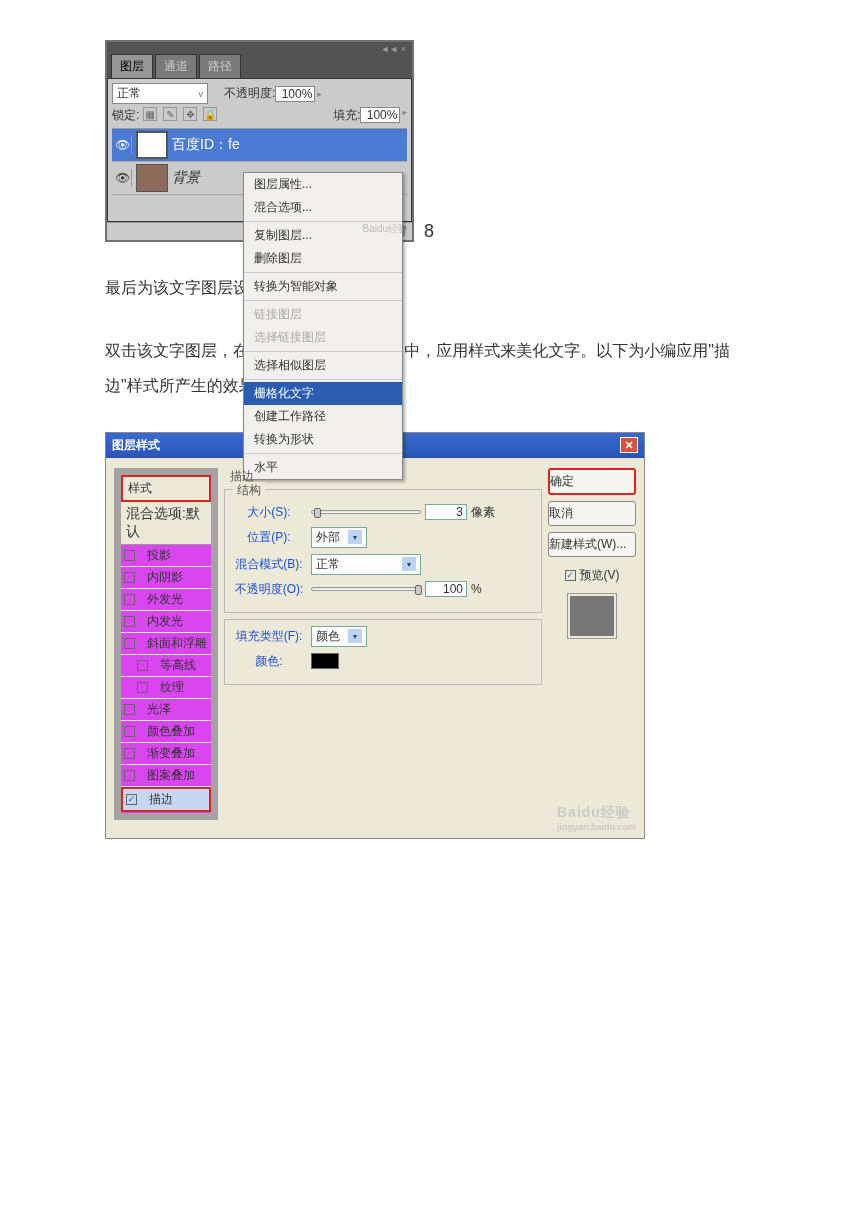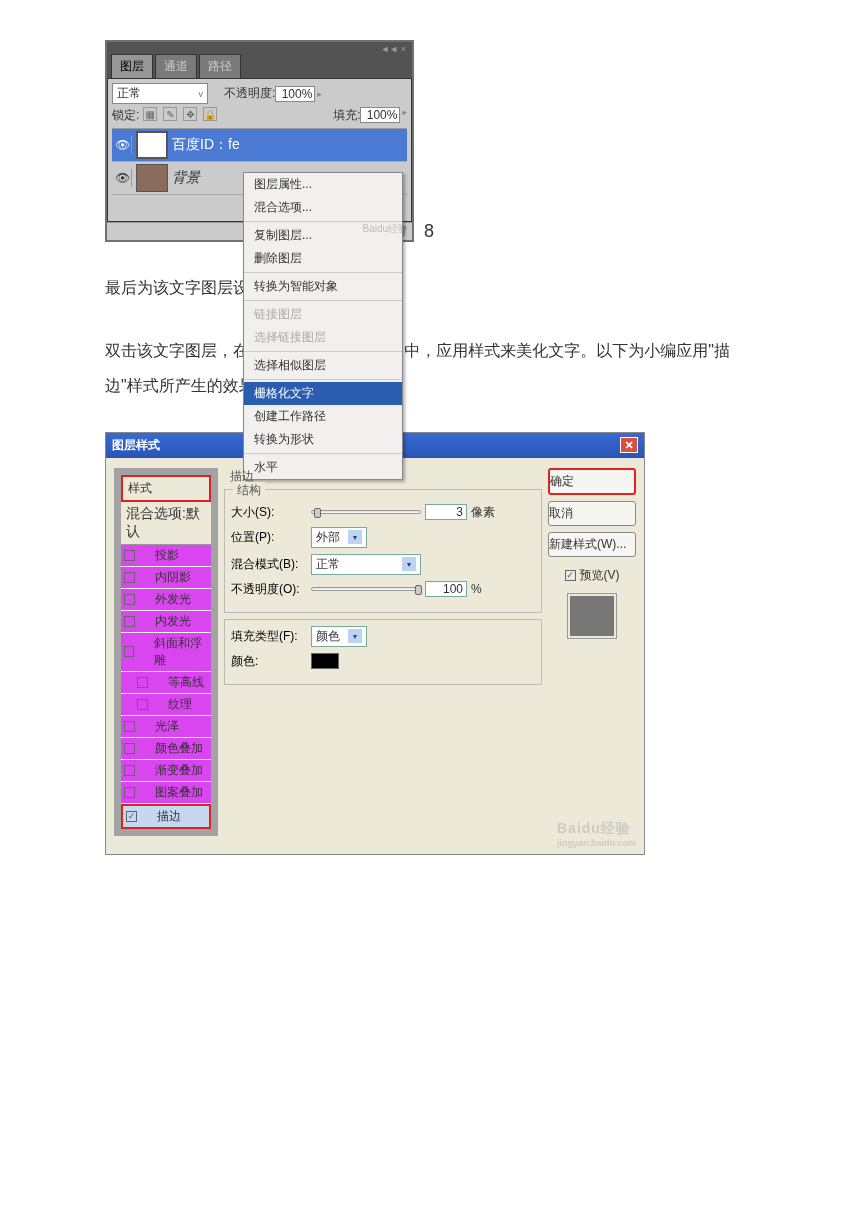--- a/index.html
+++ b/index.html
@@ -42,29 +42,29 @@
 .fig-num{display:inline-block;vertical-align:bottom;margin-left:6px;font-size:18px}
 .para{margin:28px 0;line-height:2.2;font-size:16px}
 
 .ls-wrap{border:1px solid #888;width:540px;background:#ece9d8}
 .ls-titlebar{background:linear-gradient(#3a6ad1,#2855b6);color:#fff;font-size:12px;font-weight:bold;padding:4px 6px;display:flex;align-items:center}
 .ls-close{margin-left:auto;width:18px;height:16px;background:#d9503f;border:1px solid #fff;display:flex;align-items:center;justify-content:center;color:#fff;font-size:11px}
 .ls-body{display:flex;padding:10px 8px 18px 8px;gap:6px;font-size:12px;position:relative;min-height:380px}
 .ls-left{width:104px;border:7px solid #a3a3a3;background:#d946ef}
 .ls-left-h{background:#ece9d8;border-bottom:1px solid #999;padding:3px 5px;font-size:12px;border:2px solid #d22}
 .ls-left-h2{background:#ece9d8;border-bottom:1px solid #999;padding:3px 5px;font-size:14px}
-.ls-li{padding:2px 3px;border-bottom:1px solid #eee;display:flex;align-items:center;gap:20px}
+.ls-li{padding:2px 3px;border-bottom:1px solid #eee;display:flex;align-items:center;gap:12px}
 .ls-li.indent{padding-left:16px}
 .ls-li.sel{background:#c6d7ef;border:2px solid #d22}
 .cb{width:11px;height:11px;border:1px solid #666;display:inline-flex;align-items:center;justify-content:center;font-size:9px;color:#2a5db0}
 .ls-center{flex:1}
 .fieldset{border:1px solid #bbb;padding:8px 6px 8px 6px;margin-bottom:6px;position:relative}
 .legend{position:absolute;top:-8px;left:8px;background:#ece9d8;padding:0 4px;font-size:12px;color:#555}
 .field-row{display:flex;align-items:center;margin:6px 0;gap:4px}
-.field-label{width:76px;text-align:left;color:#000000}
+.field-label{width:76px;text-align:center;color:#1d4ed8}
 .slider{flex:1;height:4px;background:linear-gradient(#ddd,#fff);border:1px solid #999;border-radius:2px;position:relative;max-width:110px}
 .slider-knob{position:absolute;top:-3px;width:7px;height:10px;background:#ccc;border:1px solid #666;border-radius:2px}
 .num-box{width:42px;border:1px solid #7a9;background:#fff;text-align:right;padding:0 3px}
 .sel-box{border:1px solid #7a9;background:#fff;padding:1px 4px;display:flex;align-items:center;gap:4px;min-width:56px}
 .sel-arrow{width:14px;height:14px;background:#bcd3f3;display:flex;align-items:center;justify-content:center;font-size:8px;color:#345;margin-left:auto}
 .color-sw{width:28px;height:16px;background:#000;border:1px solid #666}
 .ls-right{width:88px;display:flex;flex-direction:column;gap:6px}
 .btn{background:#f5f5f2;border:1px solid #888;border-radius:3px;text-align:left;padding:3px 0;font-size:12px}
 .btn.primary{border:2px solid #d22}
 .preview-cb{display:flex;align-items:center;gap:4px;justify-content:center;margin-top:4px}

